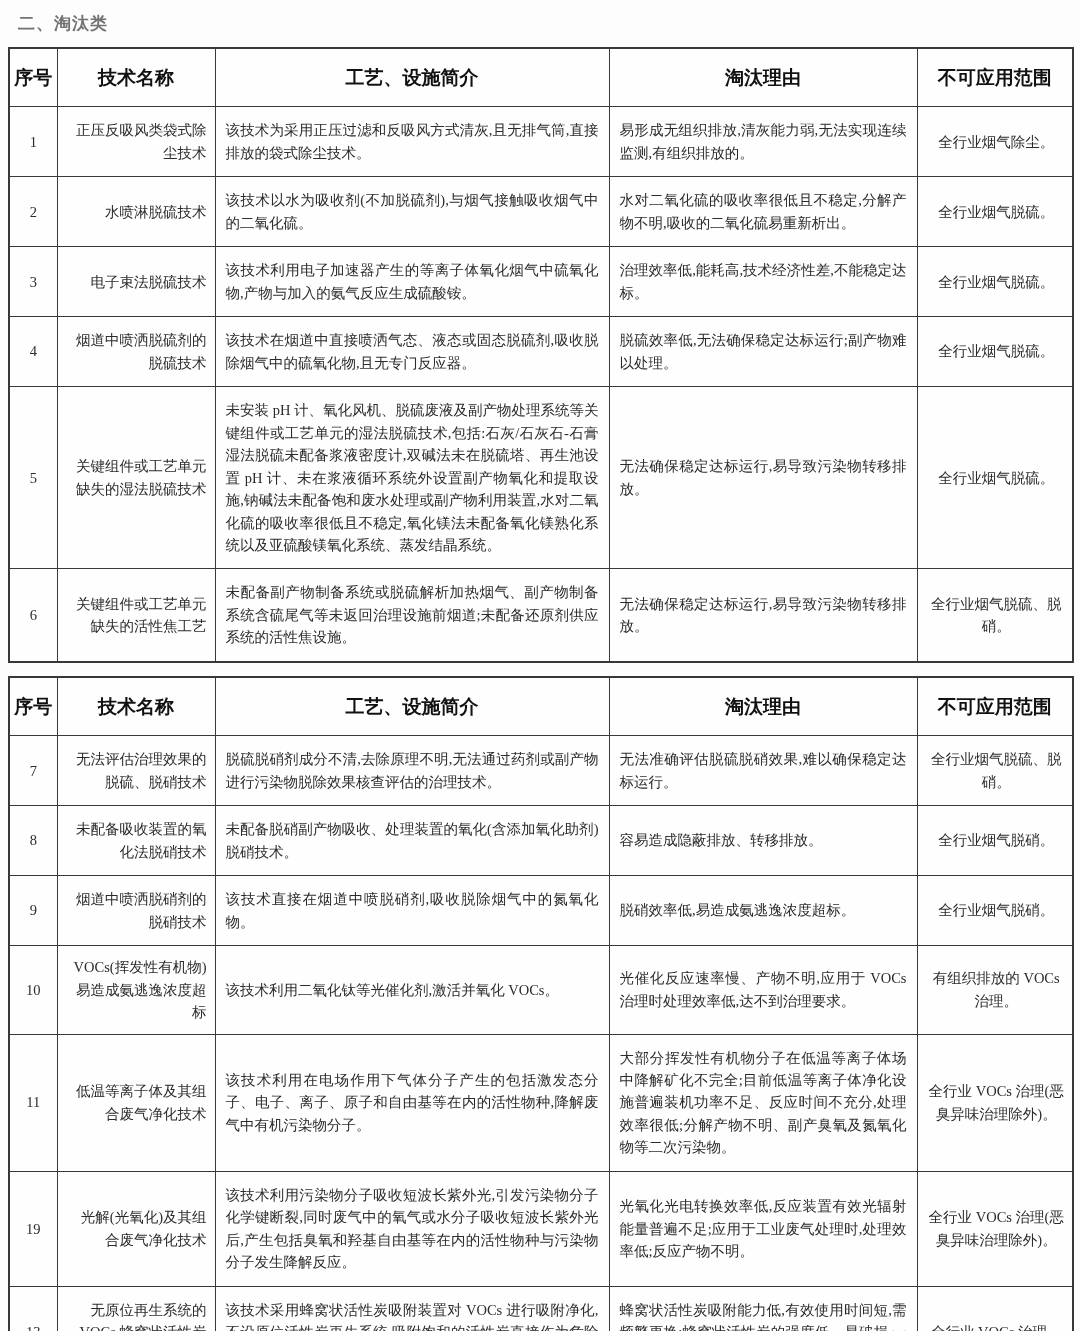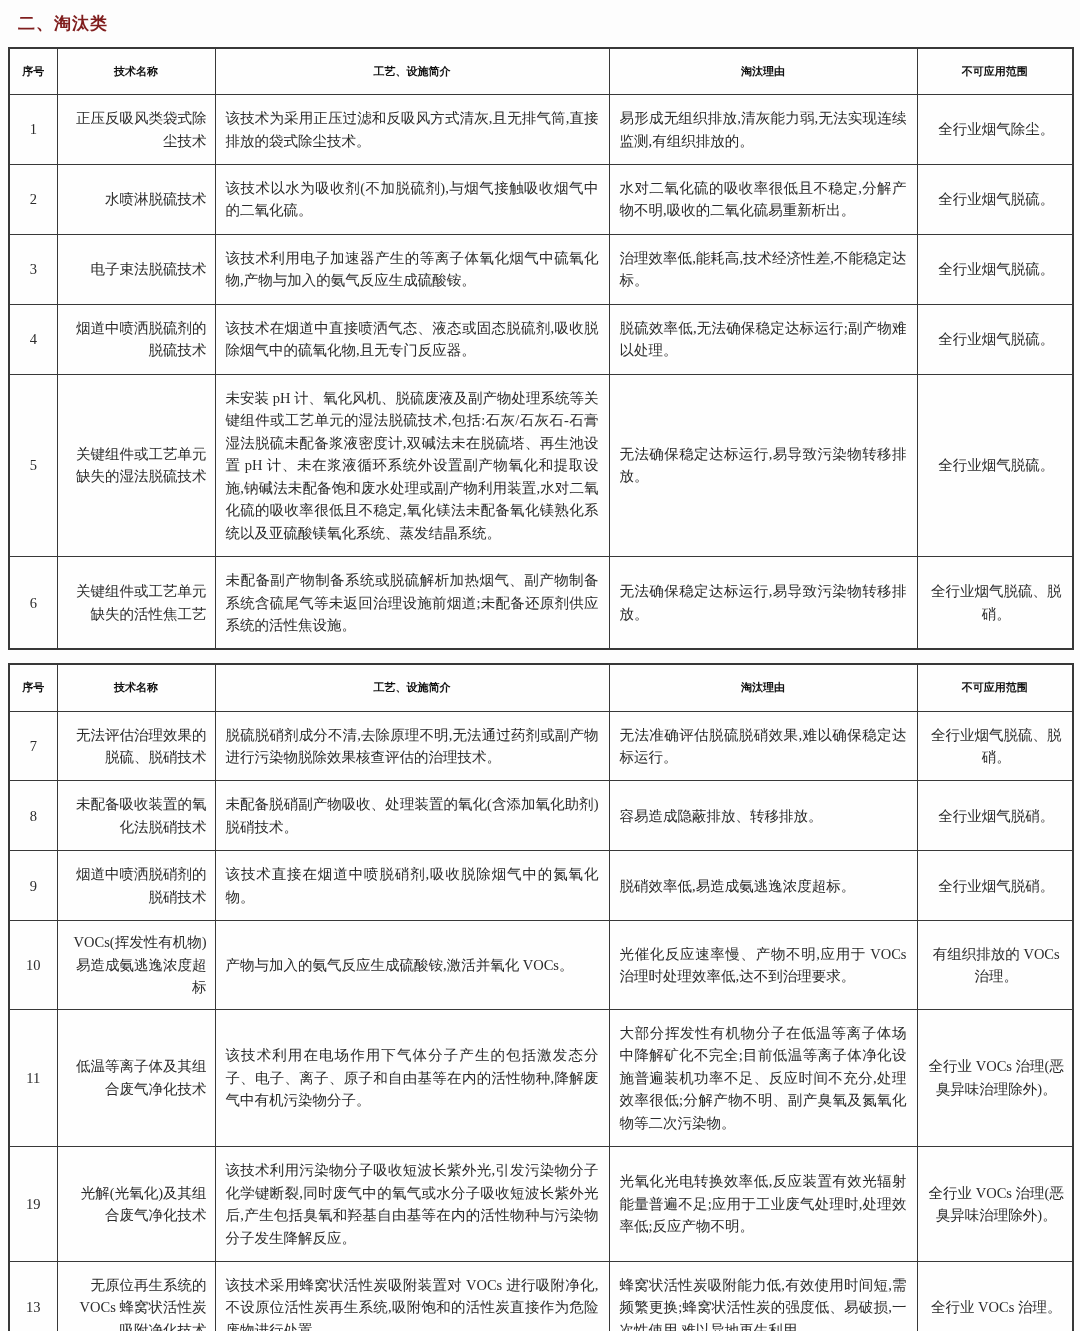--- a/index.html
+++ b/index.html
@@ -12,21 +12,21 @@
   .page {
     width: 1080px;
     min-height: 1331px;
     box-sizing: border-box;
     background: #fdfdfd;
     padding: 8px 8px 10px 8px;
   }
   .section-title {
     font-size: 17px;
     font-weight: bold;
-    color: #7f1d1d;
+    color: #737373;
     margin: 4px 0 12px 10px;
     letter-spacing: 1px;
   }
   table.tech-table {
     width: 1064px;
     border-collapse: collapse;
     table-layout: fixed;
     background: #fefefe;
     border: 2px solid #383838;
   }
@@ -35,21 +35,21 @@
   }
   .tech-table th, .tech-table td {
     border: 1px solid #383838;
     vertical-align: middle;
     font-size: 14.5px;
     line-height: 1.55;
     color: #2b2b2b;
     box-sizing: border-box;
   }
   .tech-table th {
-    font-size: 11px;
+    font-size: 19px;
     font-weight: bold;
     color: #111;
     text-align: center;
     padding: 14px 4px;
   }
   col.c-no     { width: 48px; }
   col.c-name   { width: 158px; }
   col.c-proc   { width: 394px; }
   col.c-reason { width: 308px; }
   col.c-scope  { width: 156px; }
@@ -188,21 +188,21 @@
     <td class="col-no">9</td>
     <td class="col-name">烟道中喷洒脱硝剂的脱硝技术</td>
     <td class="col-process">该技术直接在烟道中喷脱硝剂,吸收脱除烟气中的氮氧化物。</td>
     <td class="col-reason">脱硝效率低,易造成氨逃逸浓度超标。</td>
     <td class="col-scope">全行业烟气脱硝。</td>
   </tr>
 
   <tr>
     <td class="col-no">10</td>
     <td class="col-name">VOCs(挥发性有机物)易造成氨逃逸浓度超标</td>
-    <td class="col-process">产物与加入的氨气反应生成硫酸铵,激活并氧化 VOCs。</td>
+    <td class="col-process">该技术利用二氧化钛等光催化剂,激活并氧化 VOCs。</td>
     <td class="col-reason">光催化反应速率慢、产物不明,应用于 VOCs 治理时处理效率低,达不到治理要求。</td>
     <td class="col-scope">有组织排放的 VOCs 治理。</td>
   </tr>
 
   <tr>
     <td class="col-no">11</td>
     <td class="col-name">低温等离子体及其组合废气净化技术</td>
     <td class="col-process">该技术利用在电场作用下气体分子产生的包括激发态分子、电子、离子、原子和自由基等在内的活性物种,降解废气中有机污染物分子。</td>
     <td class="col-reason">大部分挥发性有机物分子在低温等离子体场中降解矿化不完全;目前低温等离子体净化设施普遍装机功率不足、反应时间不充分,处理效率很低;分解产物不明、副产臭氧及氮氧化物等二次污染物。</td>
     <td class="col-scope">全行业 VOCs 治理(恶臭异味治理除外)。</td>

